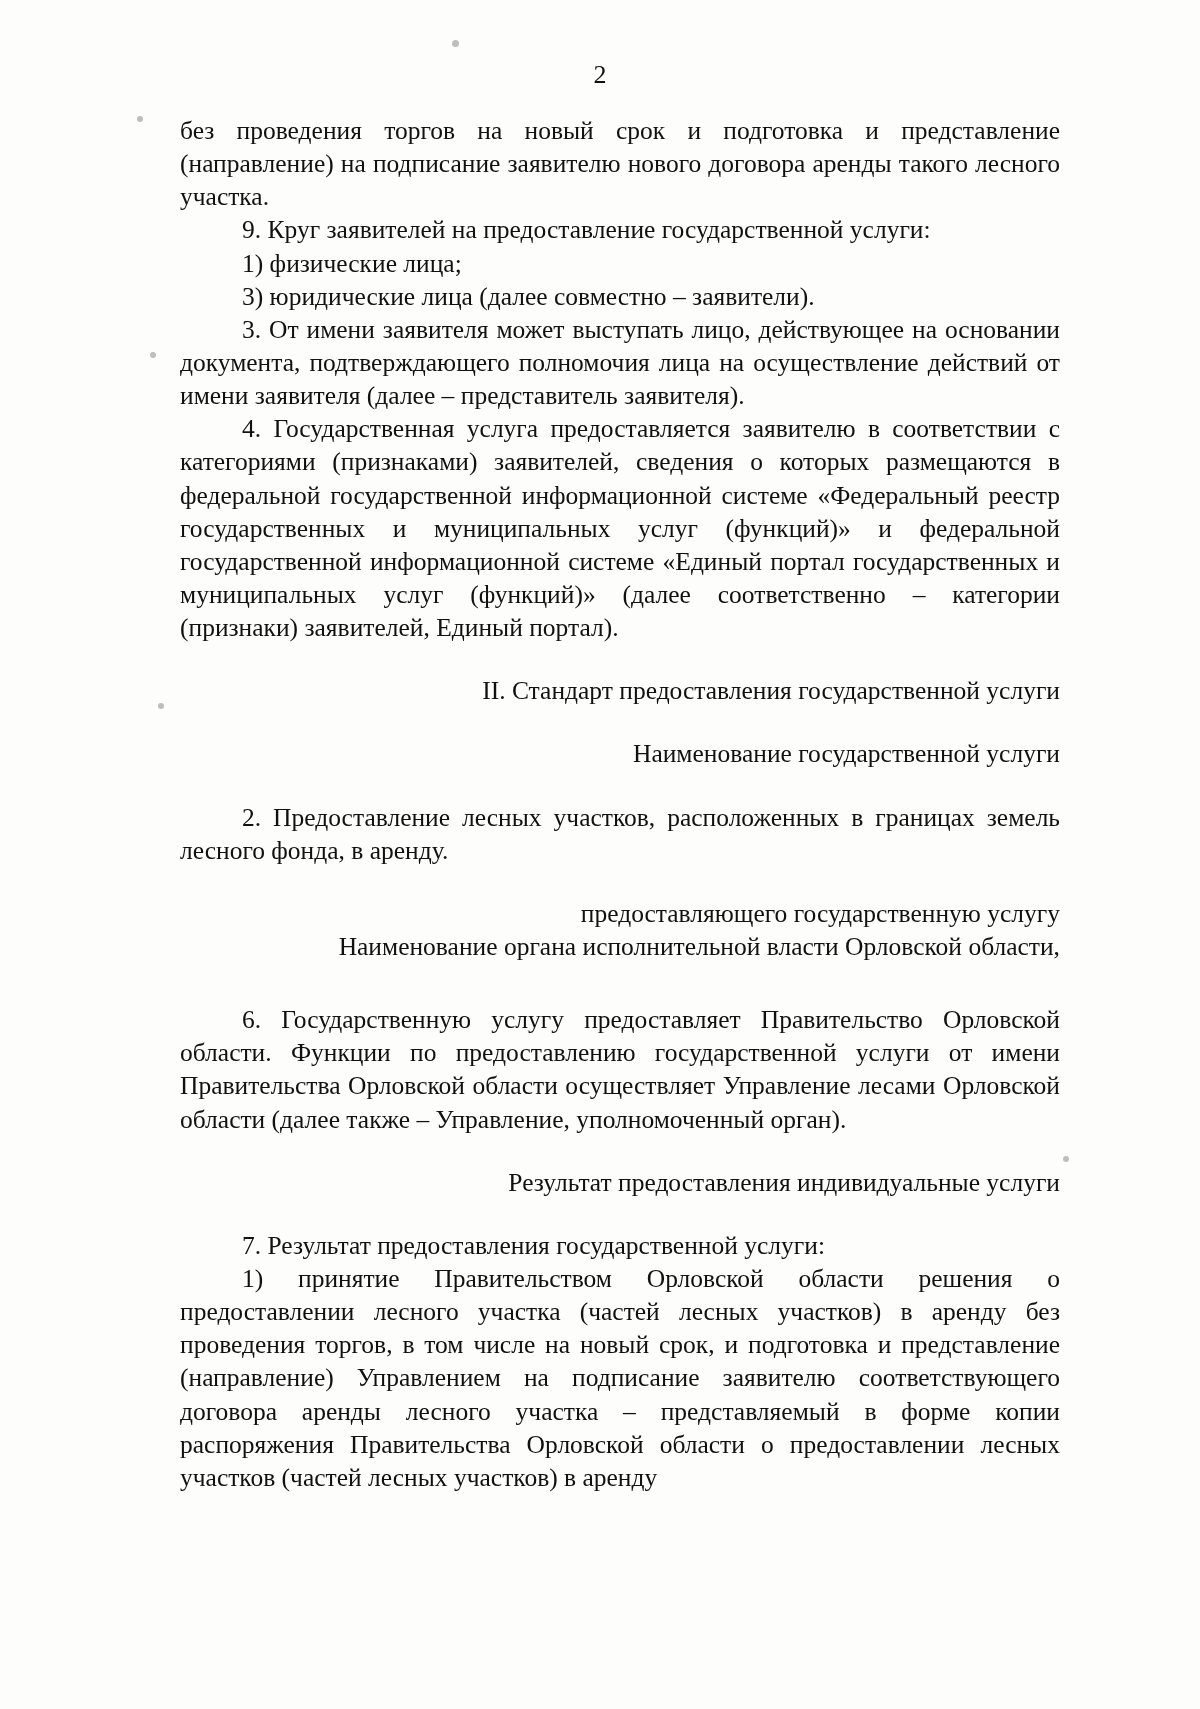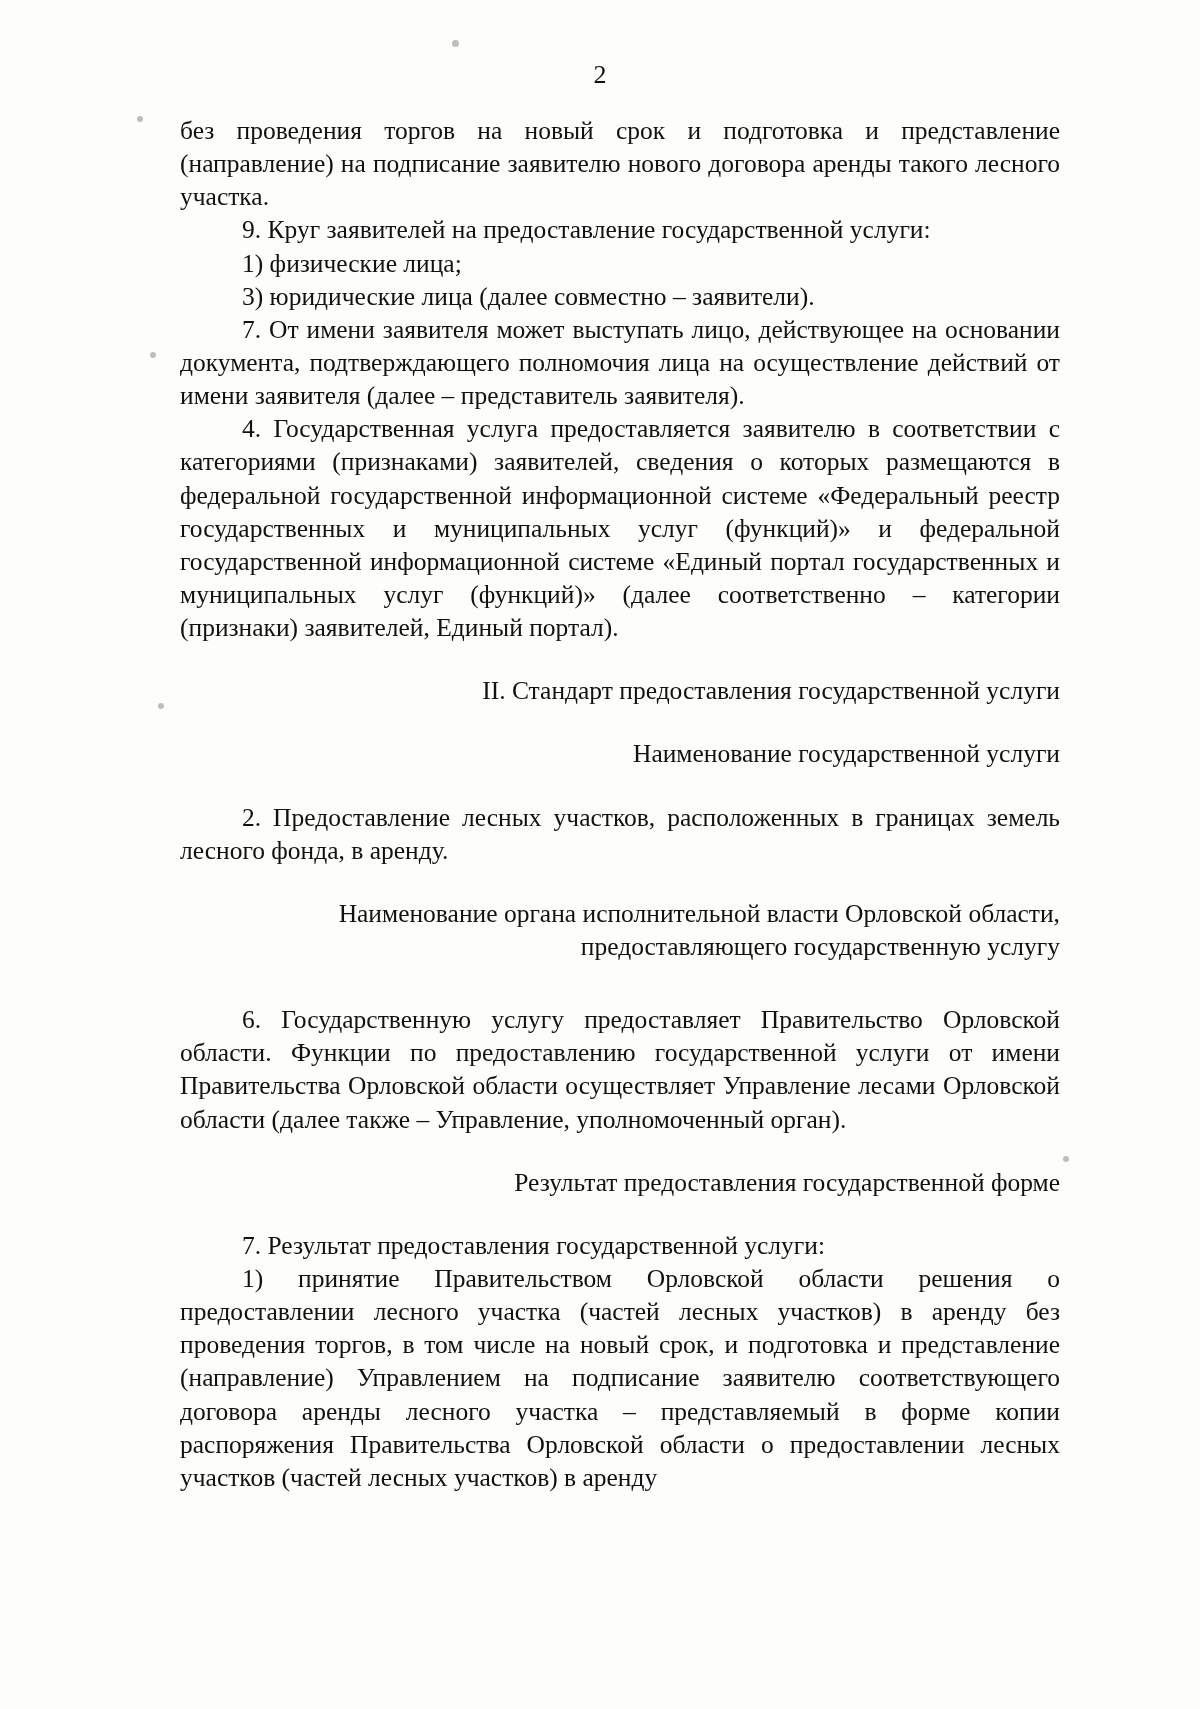--- a/index.html
+++ b/index.html
@@ -70,39 +70,39 @@
   <div class="speck" style="left:1063px; top:1156px; width:6px; height:6px;"></div>
 
   <div class="page-number">2</div>
 
   <div class="content">
 
     <p>без проведения торгов на новый срок и подготовка и представление (направление) на подписание заявителю нового договора аренды такого лесного участка.</p>
     <p class="indent">9. Круг заявителей на предоставление государственной услуги:</p>
     <p class="indent">1) физические лица;</p>
     <p class="indent">3) юридические лица (далее совместно – заявители).</p>
-    <p class="indent">7. От имени заявителя может выступать лицо, действующее на основании документа, подтверждающего полномочия лица на осуществление действий от имени заявителя (далее – представитель заявителя).</p>
+    <p class="indent">3. От имени заявителя может выступать лицо, действующее на основании документа, подтверждающего полномочия лица на осуществление действий от имени заявителя (далее – представитель заявителя).</p>
     <p class="indent">4. Государственная услуга предоставляется заявителю в соответствии с категориями (признаками) заявителей, сведения о которых размещаются в федеральной государственной информационной системе «Федеральный реестр государственных и муниципальных услуг (функций)» и федеральной государственной информационной системе «Единый портал государственных и муниципальных услуг (функций)» (далее соответственно – категории (признаки) заявителей, Единый портал).</p>
 
     <div class="gap-md"></div>
     <p class="center">II. Стандарт предоставления государственной услуги</p>
     <div class="gap-md"></div>
     <p class="center">Наименование государственной услуги</p>
     <div class="gap-md"></div>
 
     <p class="indent">2. Предоставление лесных участков, расположенных в границах земель лесного фонда, в аренду.</p>
 
     <div class="gap-md"></div>
+    <p class="center">предоставляющего государственную услугу</p>
     <p class="center">Наименование органа исполнительной власти Орловской области,</p>
-    <p class="center">предоставляющего государственную услугу</p>
     <div class="gap-lg"></div>
 
     <p class="indent">6. Государственную услугу предоставляет Правительство Орловской области. Функции по предоставлению государственной услуги от имени Правительства Орловской области осуществляет Управление лесами Орловской области (далее также – Управление, уполномоченный орган).</p>
 
     <div class="gap-md"></div>
-    <p class="center">Результат предоставления государственной форме</p>
+    <p class="center">Результат предоставления индивидуальные услуги</p>
     <div class="gap-md"></div>
 
     <p class="indent">7. Результат предоставления государственной услуги:</p>
     <p class="indent">1) принятие Правительством Орловской области решения о предоставлении лесного участка (частей лесных участков) в аренду без проведения торгов, в том числе на новый срок, и подготовка и представление (направление) Управлением на подписание заявителю соответствующего договора аренды лесного участка – представляемый в форме копии распоряжения Правительства Орловской области о предоставлении лесных участков (частей лесных участков) в аренду</p>
 
   </div>
 </div>
 
 </body></html>

